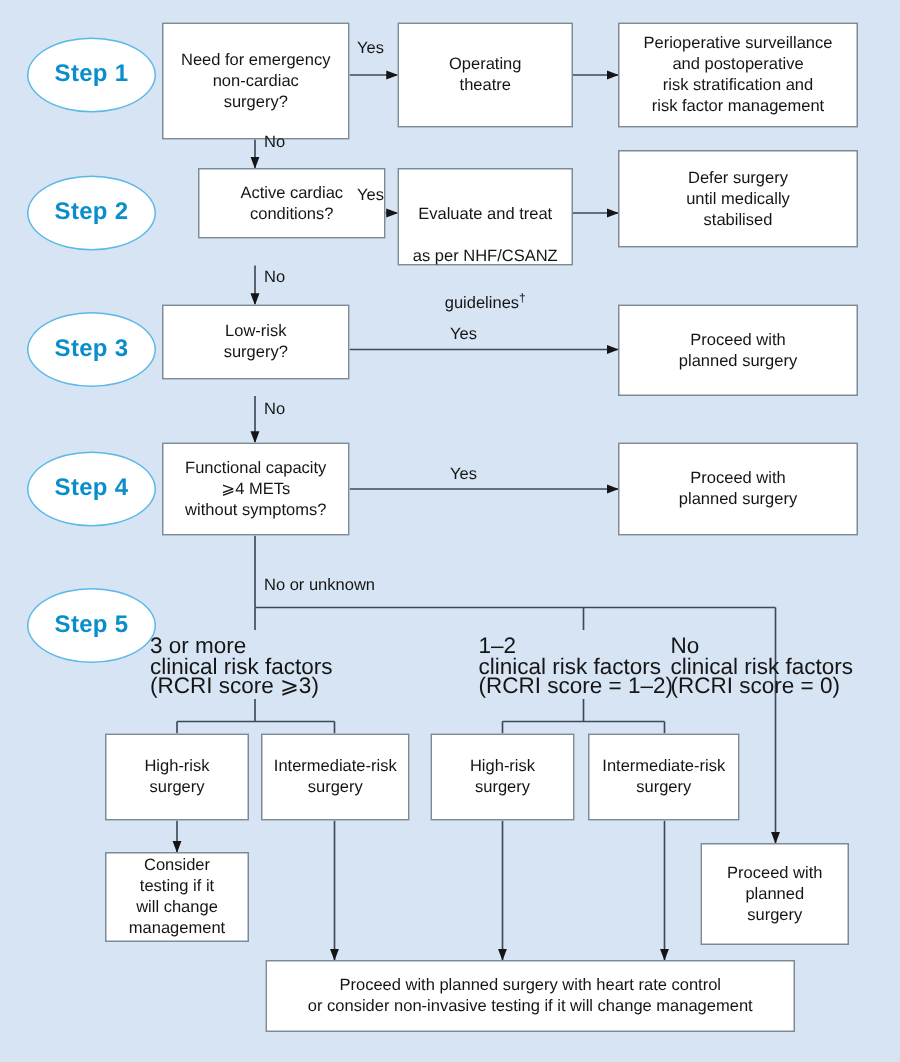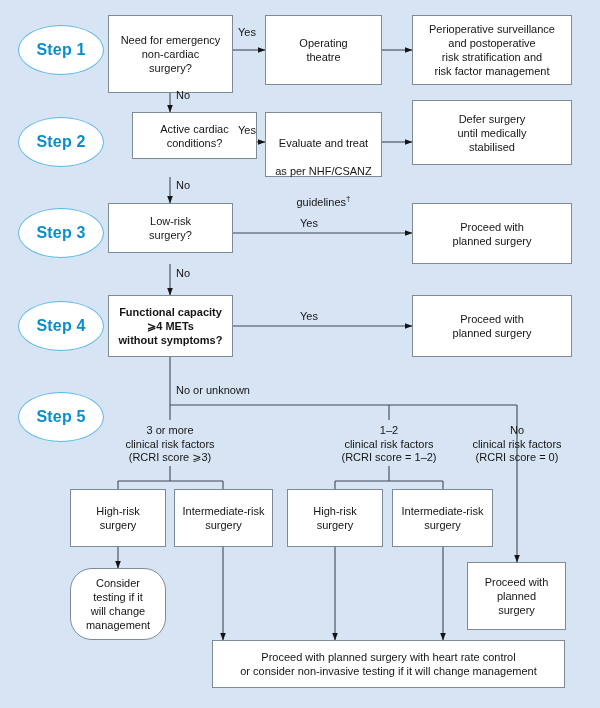--- a/index.html
+++ b/index.html
@@ -58,24 +58,23 @@
     position: absolute;
     color: #151515;
     font-size: 11px;
     line-height: 13px;
     white-space: pre-line;
     text-align: right;
   }
   .branch-label {
     position: absolute;
     color: #151515;
-    font-size: 11px;
+    font-size: 15px;
     line-height: 13.5px;
     white-space: pre-line;
-    text-align: center;
   }
   sup { font-size: 8px; vertical-align: super; }
 </style>
 </head>
 <body>
 
 <div id="canvas">
 
   <svg class="wires" viewBox="0 0 600 708">
     <defs>
@@ -177,21 +176,21 @@
   <div class="edge-label" style="left:176px; top:179px;">No</div>
 
   <div class="box" style="left:108px; top:203px; width:125px; height:50px;">Low-risk
 surgery?</div>
   <div class="box" style="left:412px; top:203px; width:160px; height:61px;">Proceed with
 planned surgery</div>
 
   <div class="edge-label" style="left:300px; top:217px;">Yes</div>
   <div class="edge-label" style="left:176px; top:267px;">No</div>
 
-  <div class="box" style="left:108px; top:295px; width:125px; height:62px;font-weight:bold;">Functional capacity
+  <div class="box" style="left:108px; top:295px; width:125px; height:62px;">Functional capacity
 ⩾4 METs
 without symptoms?</div>
   <div class="box" style="left:412px; top:295px; width:160px; height:62px;">Proceed with
 planned surgery</div>
 
   <div class="edge-label" style="left:300px; top:310px;">Yes</div>
   <div class="edge-label" style="left:176px; top:384px;">No or unknown</div>
 
   <div class="branch-label" style="left:100px; top:424px; width:140px;">3 or more
 clinical risk factors
@@ -205,23 +204,23 @@
 
   <div class="box" style="left:70px; top:489px; width:96px; height:58px;">High-risk
 surgery</div>
   <div class="box" style="left:174px; top:489px; width:99px; height:58px;">Intermediate-risk
 surgery</div>
   <div class="box" style="left:287px; top:489px; width:96px; height:58px;">High-risk
 surgery</div>
   <div class="box" style="left:392px; top:489px; width:101px; height:58px;">Intermediate-risk
 surgery</div>
 
-  <div class="box" style="left:70px; top:568px; width:96px; height:72px;border-radius:22px;">Consider
+  <div class="box" style="left:70px; top:568px; width:96px; height:60px;">Consider
 testing if it
 will change
 management</div>
   <div class="box" style="left:467px; top:562px; width:99px; height:68px;">Proceed with
 planned
 surgery</div>
-  <div class="box" style="left:177px; top:640px; width:353px; height:48px;margin-left:35px;">Proceed with planned surgery with heart rate control
+  <div class="box" style="left:177px; top:640px; width:353px; height:48px;">Proceed with planned surgery with heart rate control
 or consider non-invasive testing if it will change management</div>
 
 </div>
 
 </body></html>

